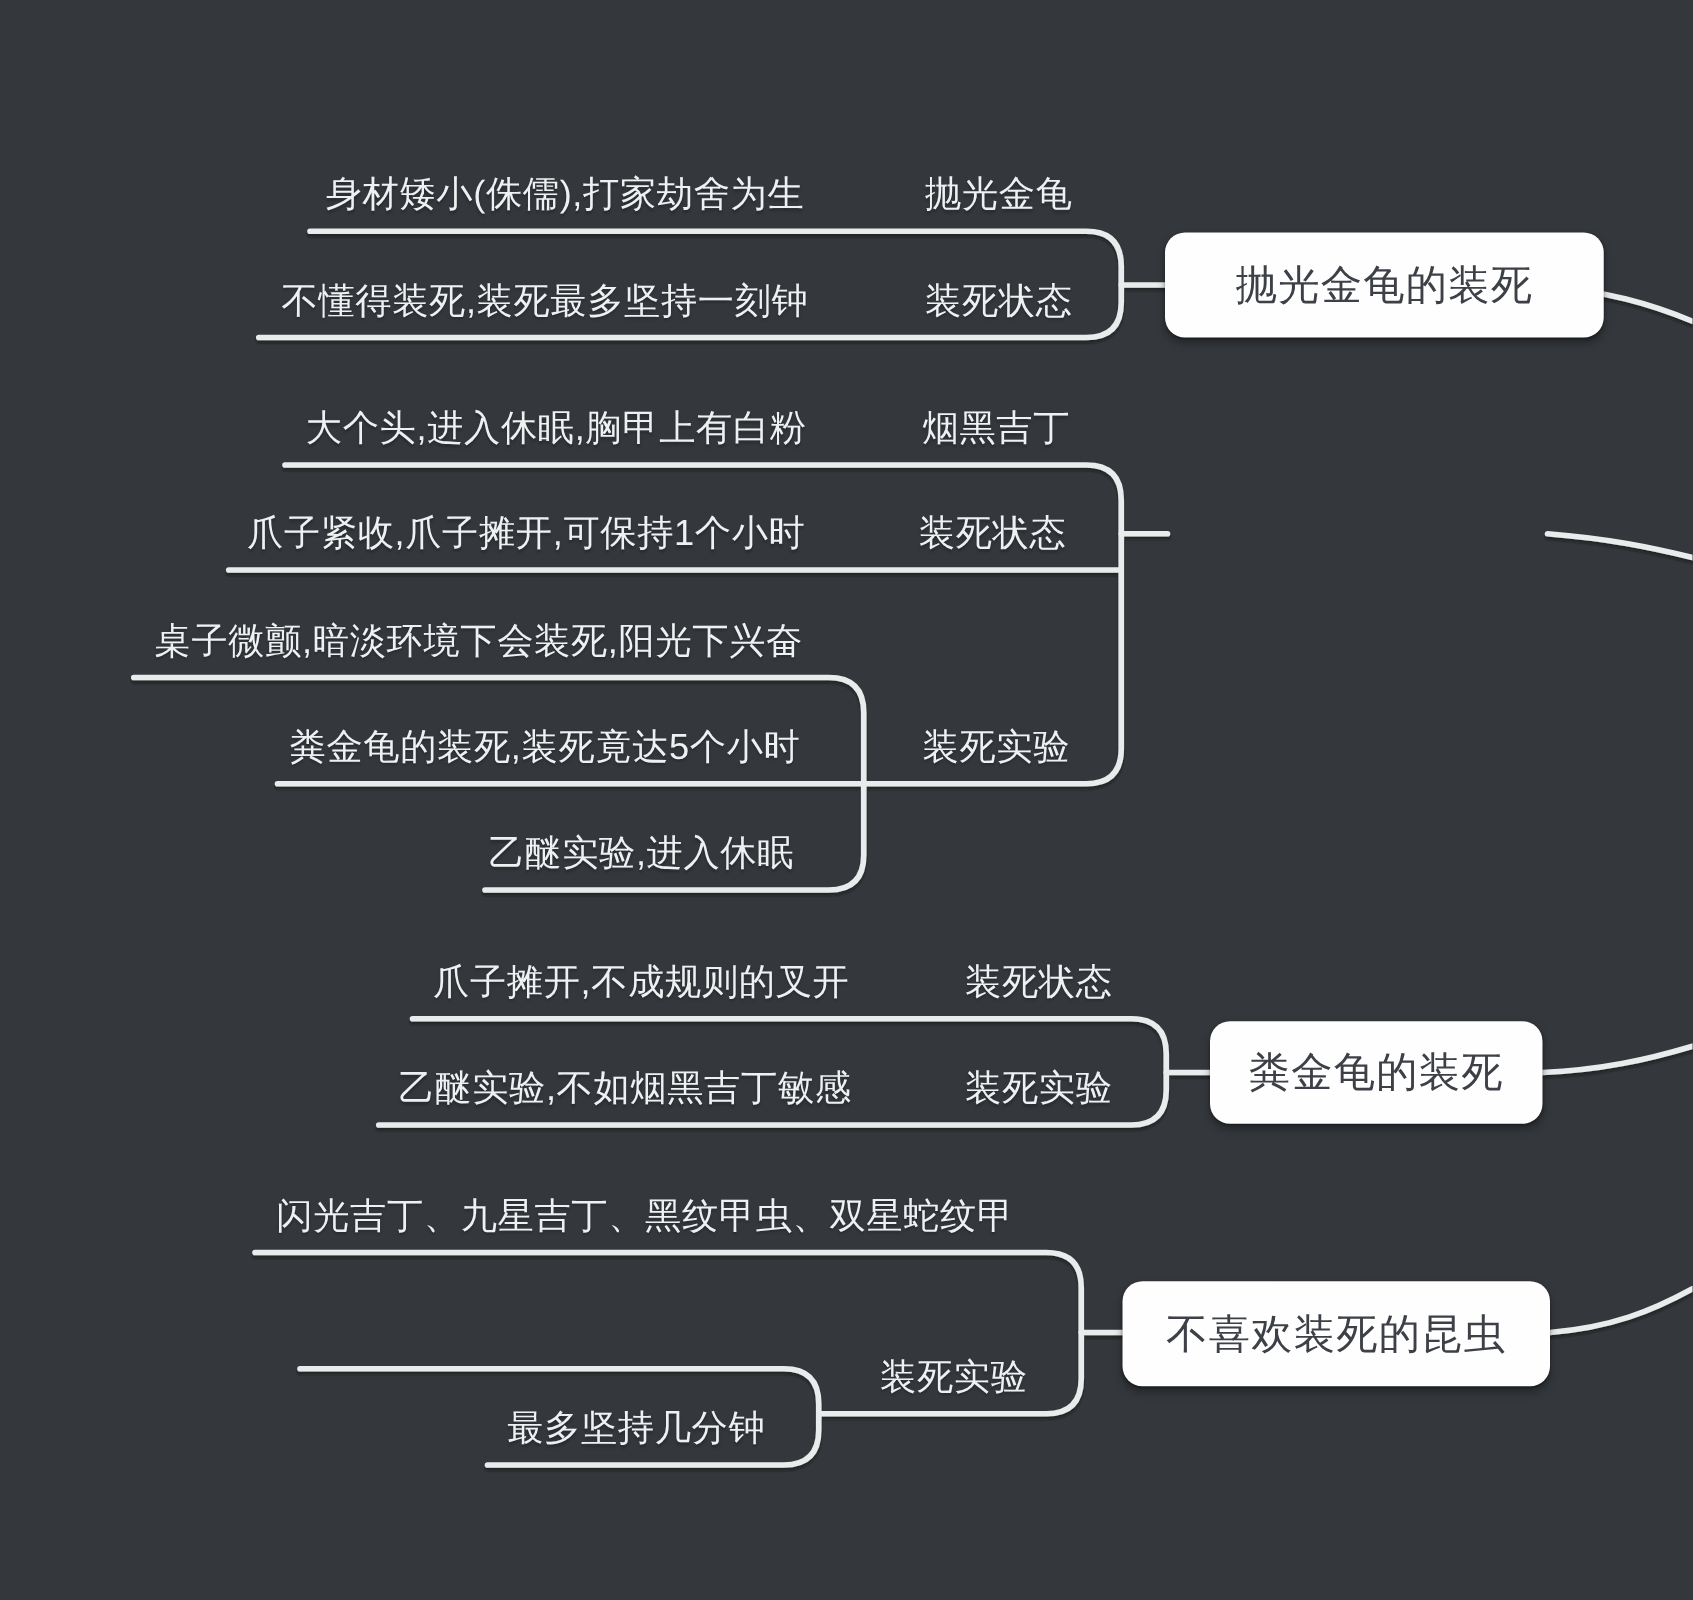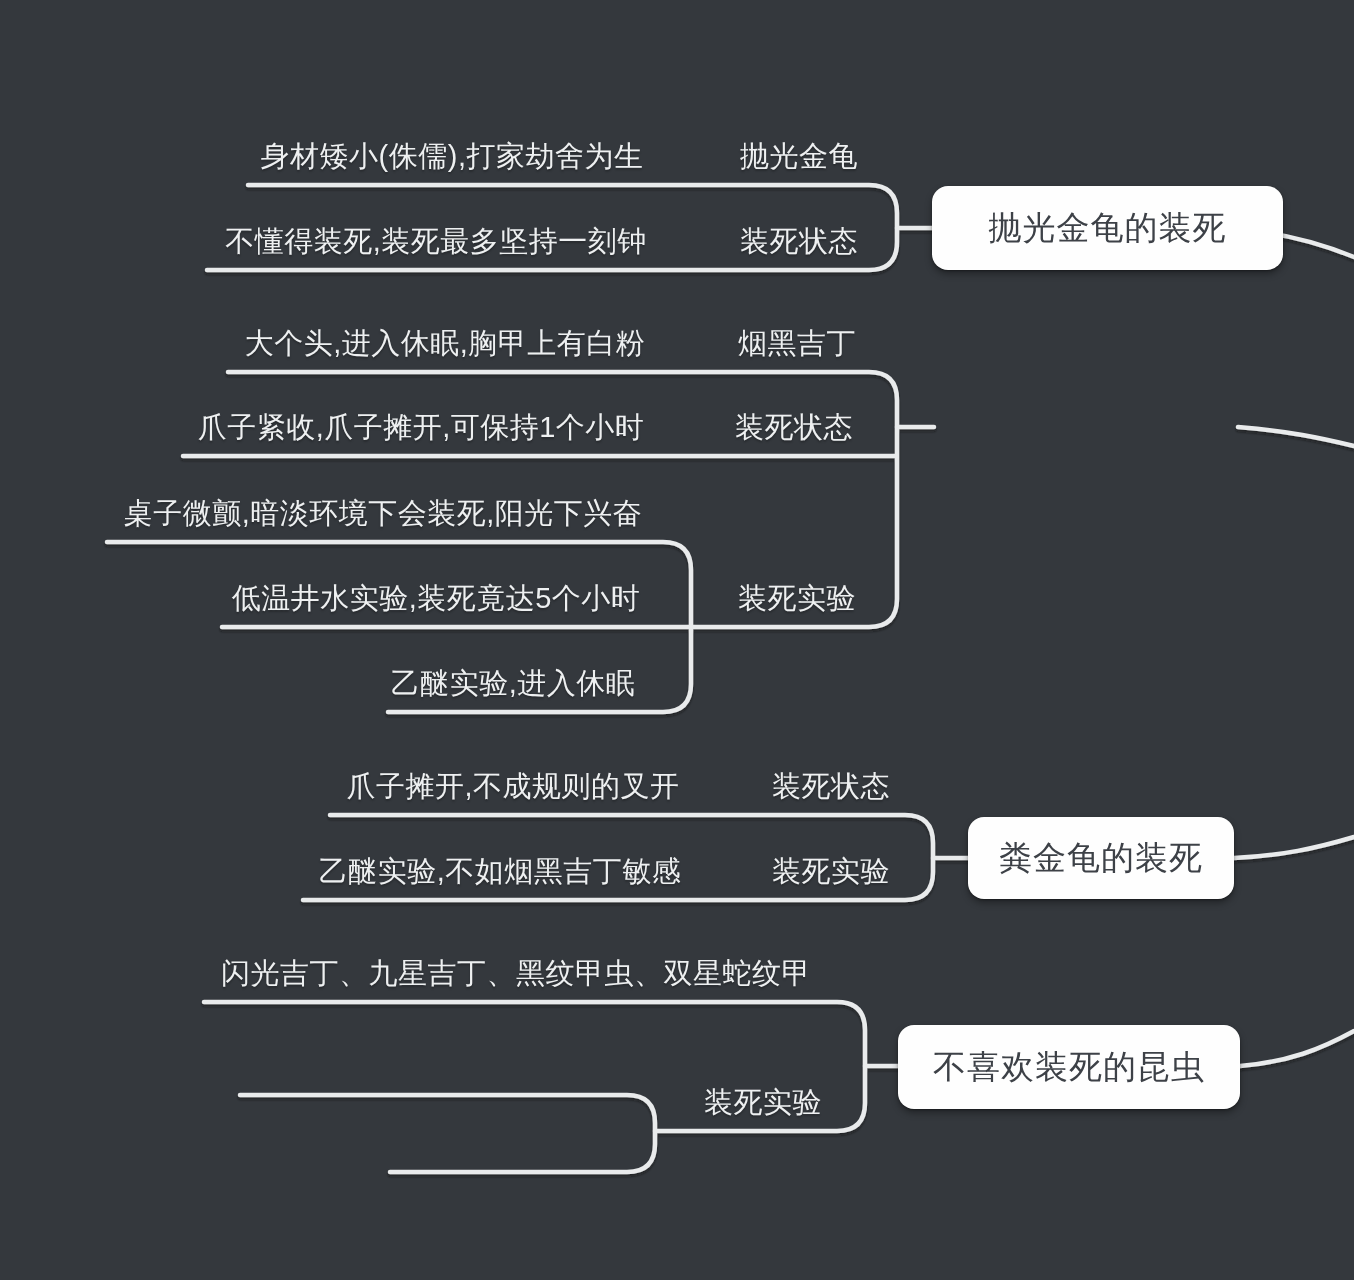--- a/index.html
+++ b/index.html
@@ -71,29 +71,30 @@
   <span class="t" style="left:452px;top:138px">身材矮小(侏儒),打家劫舍为生</span>
   <span class="t" style="left:799px;top:138px">抛光金龟</span>
   <span class="t" style="left:436px;top:223px">不懂得装死,装死最多坚持一刻钟</span>
   <span class="t" style="left:799px;top:223px">装死状态</span>
 
   <span class="t" style="left:445px;top:325px">大个头,进入休眠,胸甲上有白粉</span>
   <span class="t" style="left:797px;top:325px">烟黑吉丁</span>
   <span class="t" style="left:421px;top:409px">爪子紧收,爪子摊开,可保持1个小时</span>
   <span class="t" style="left:794px;top:409px">装死状态</span>
   <span class="t" style="left:383px;top:495px">桌子微颤,暗淡环境下会装死,阳光下兴奋</span>
-  <span class="t" style="left:436px;top:580px">低温井水实验,装死竟达5个小时</span>
+  <span class="t" style="left:436px;top:580px">粪金龟的装死,装死竟达5个小时</span>
   <span class="t" style="left:797px;top:580px">装死实验</span>
   <span class="t" style="left:513px;top:768px">爪子摊开,不成规则的叉开</span>
 
   <span class="t" style="left:513px;top:665px">乙醚实验,进入休眠</span>
   <span class="t" style="left:831px;top:768px">装死状态</span>
   <span class="t" style="left:500px;top:853px">乙醚实验,不如烟黑吉丁敏感</span>
   <span class="t" style="left:831px;top:853px">装死实验</span>
 
   <span class="t" style="left:516px;top:955px">闪光吉丁、九星吉丁、黑纹甲虫、双星蛇纹甲</span>
   <span class="t" style="left:763px;top:1084px">装死实验</span>
+  <span class="t" style="left:509px;top:1125px">最多坚持几分钟</span>
 
   <div class="node" style="left:932px;top:186px;width:351px;height:84px">抛光金龟的装死</div>
   <div class="node" style="left:968px;top:817px;width:266px;height:82px">粪金龟的装死</div>
   <div class="node" style="left:898px;top:1025px;width:342px;height:84px">不喜欢装死的昆虫</div>
 
 </div>
 
 </body></html>

